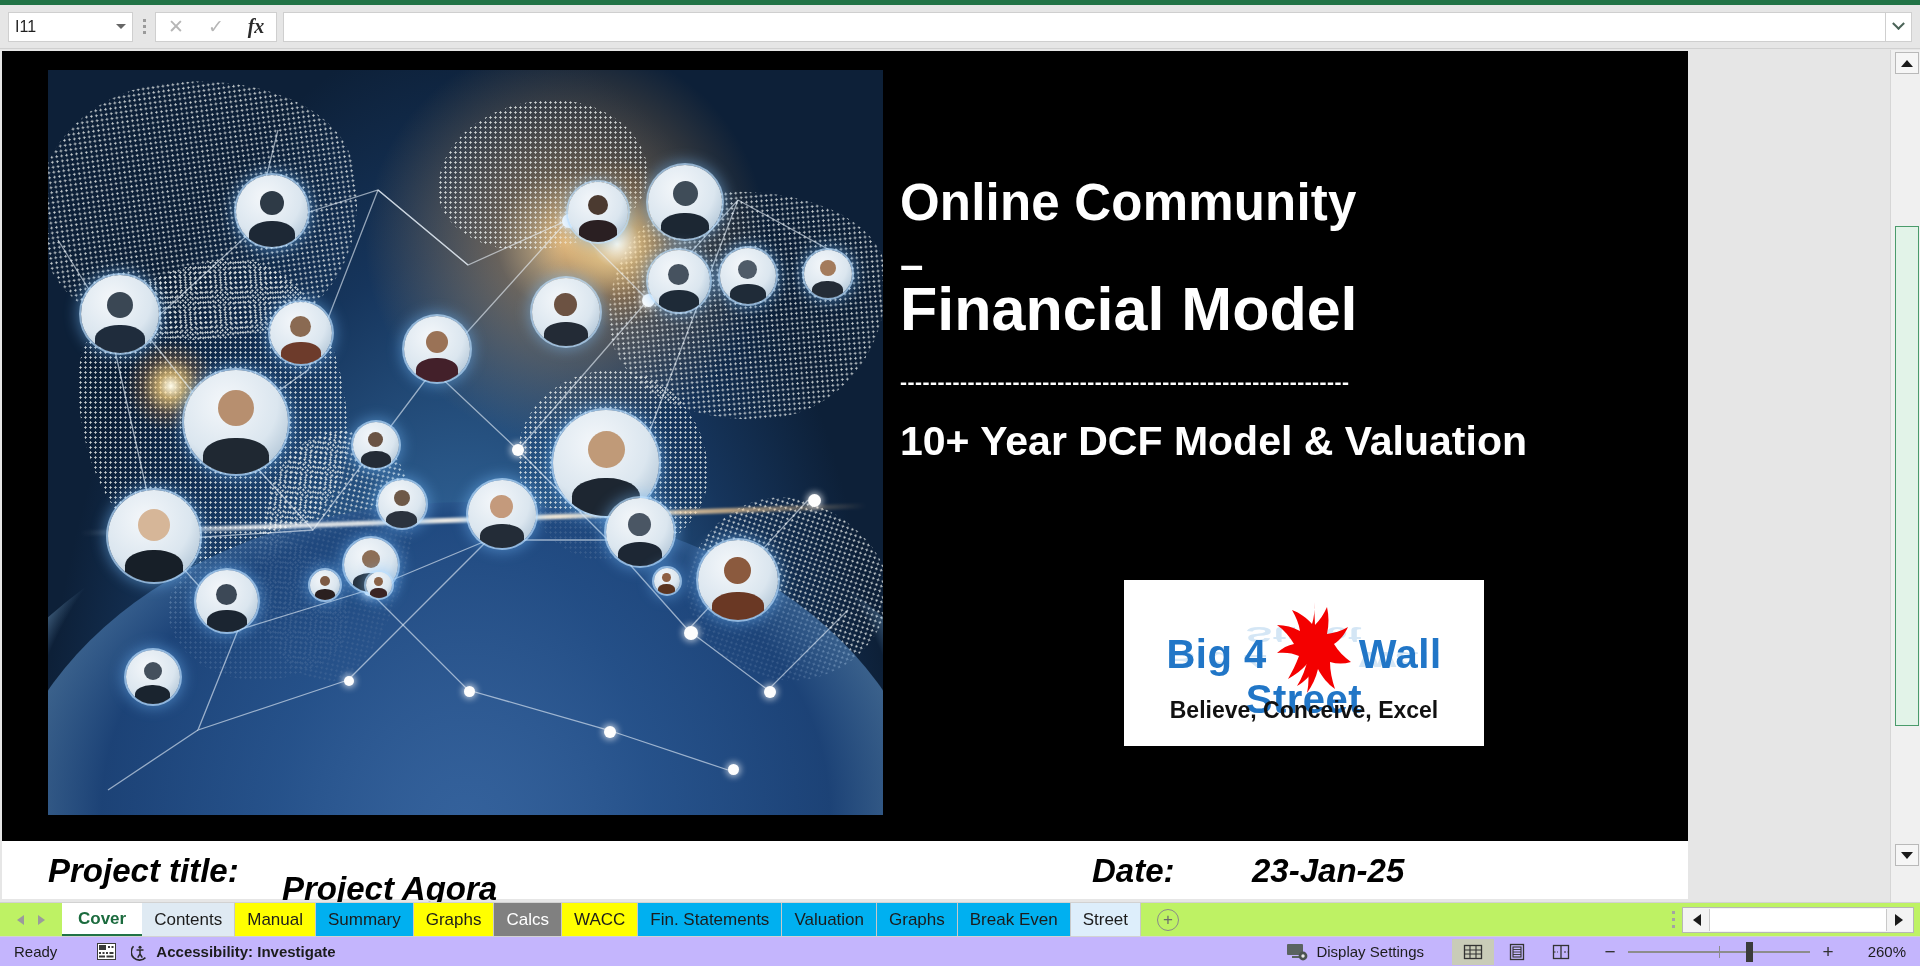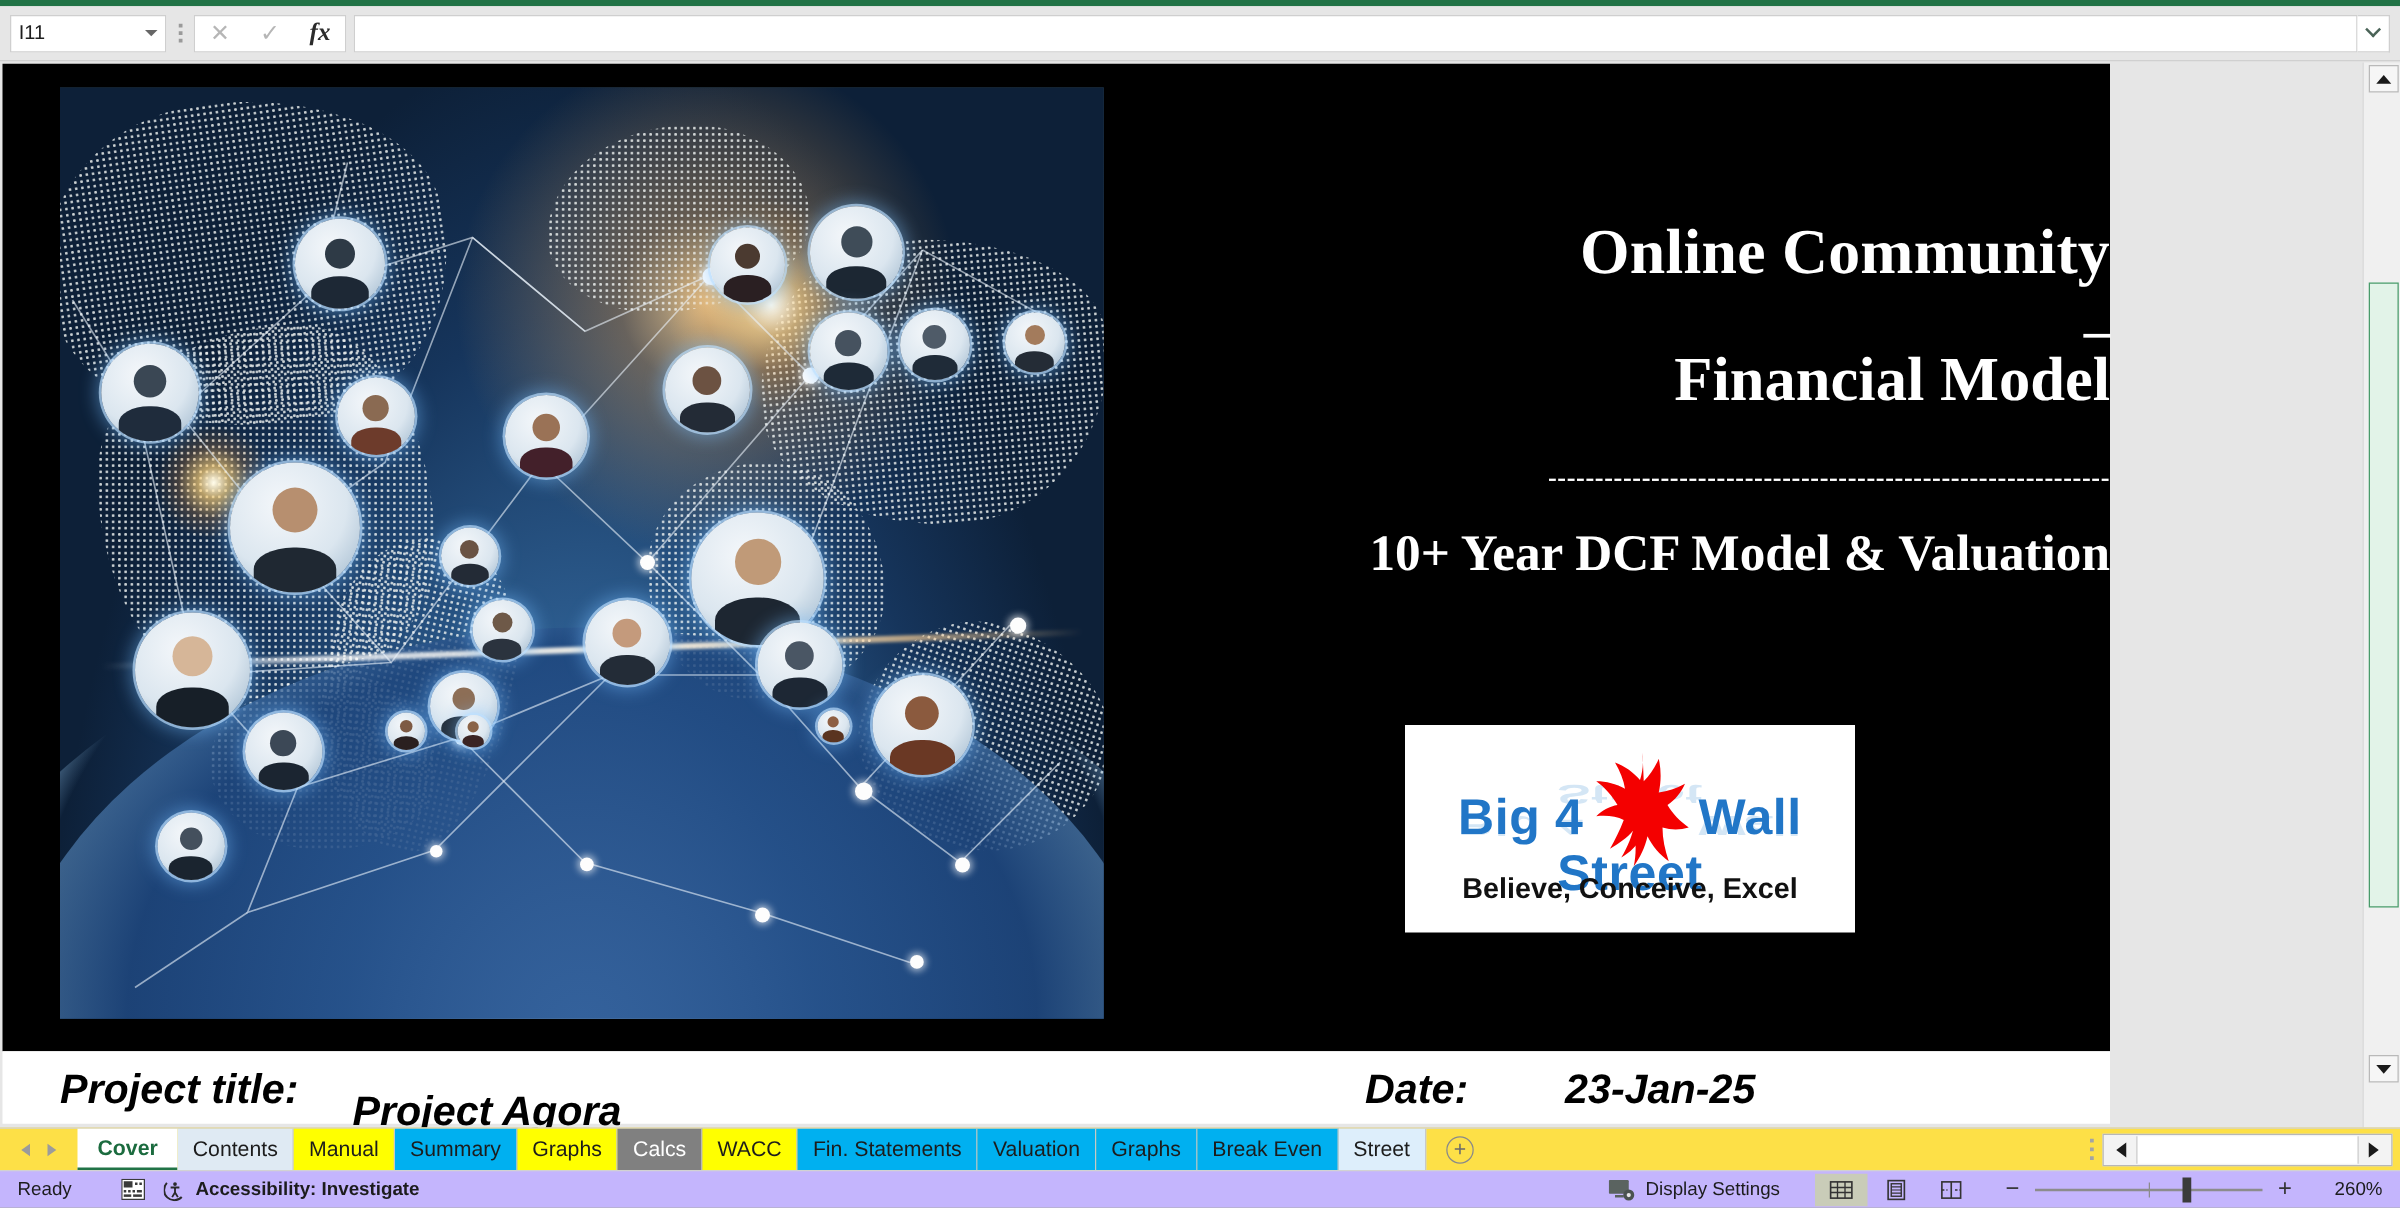--- a/index.html
+++ b/index.html
@@ -203,34 +203,33 @@
     border-radius: 50%;
     box-shadow: 0 0 6px 2px rgba(255,255,255,0.6);
   }
 
   
   .txt-block {
     position: absolute;
     left: 900px; top: 0;
     width: 788px; height: 602px;
     color: #fff;
-    text-align: right;
-    font-family: Liberation Serif, serif;
+    text-align: left;
   }
   .t-line1 {
     position: absolute; left: 0; top: 123px; width: 100%;
     font-size: 51px; font-weight: bold; letter-spacing: 0.2px;
   }
   .t-dash {
     position: absolute; left: 0; top: 205px; width: 100%;
     font-size: 42px; font-weight: bold; line-height: 20px;
   }
   .t-line2 {
     position: absolute; left: 0; top: 224px; width: 100%;
-    font-size: 50px; font-weight: bold;
+    font-size: 61px; font-weight: bold;
   }
   .t-rule {
     position: absolute; left: 0; top: 320px; width: 100%;
     font-size: 21px; font-weight: bold;
     letter-spacing: 0.5px;
     white-space: nowrap; overflow: hidden;
   }
   .t-sub {
     position: absolute; left: 0; top: 368px; width: 100%;
     font-size: 41px; font-weight: bold;
@@ -328,21 +327,21 @@
     width: 24px; height: 500px;
     background: #e2f3e8;
     border: 1px solid #4a9b6b;
   }
 
   
   .tabbar {
     position: absolute;
     left: 0; top: 902px;
     width: 1920px; height: 34px;
-    background: #fde047;
+    background: #bef264;
     border-top: 1px solid #d2d2d2;
     display: flex; align-items: stretch;
   }
   .nav-arrows {
     width: 62px; display: flex; align-items: center;
     justify-content: space-around; padding: 0 10px;
   }
   .nav-arrows .na {
     width: 0; height: 0;
     border-top: 5px solid transparent; border-bottom: 5px solid transparent;

